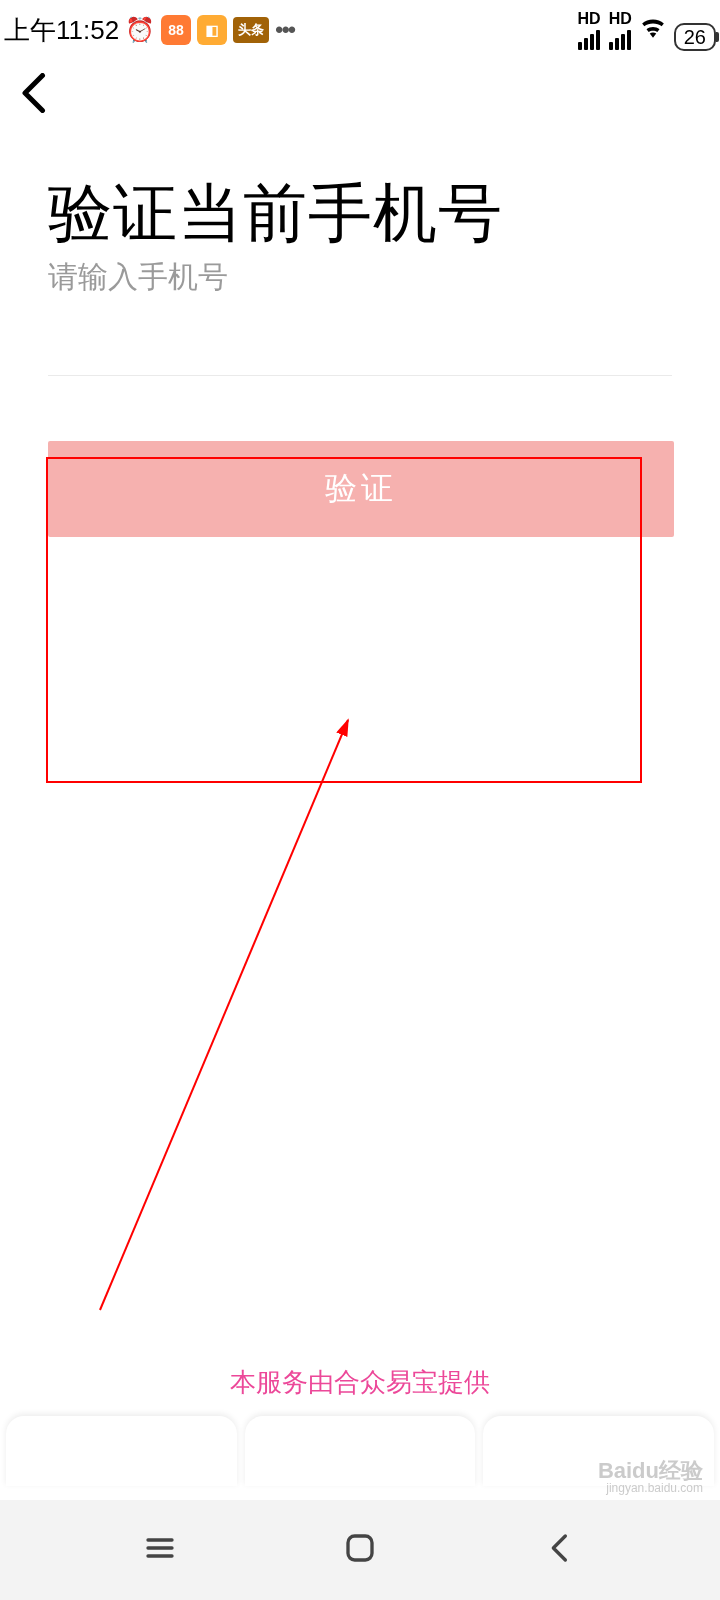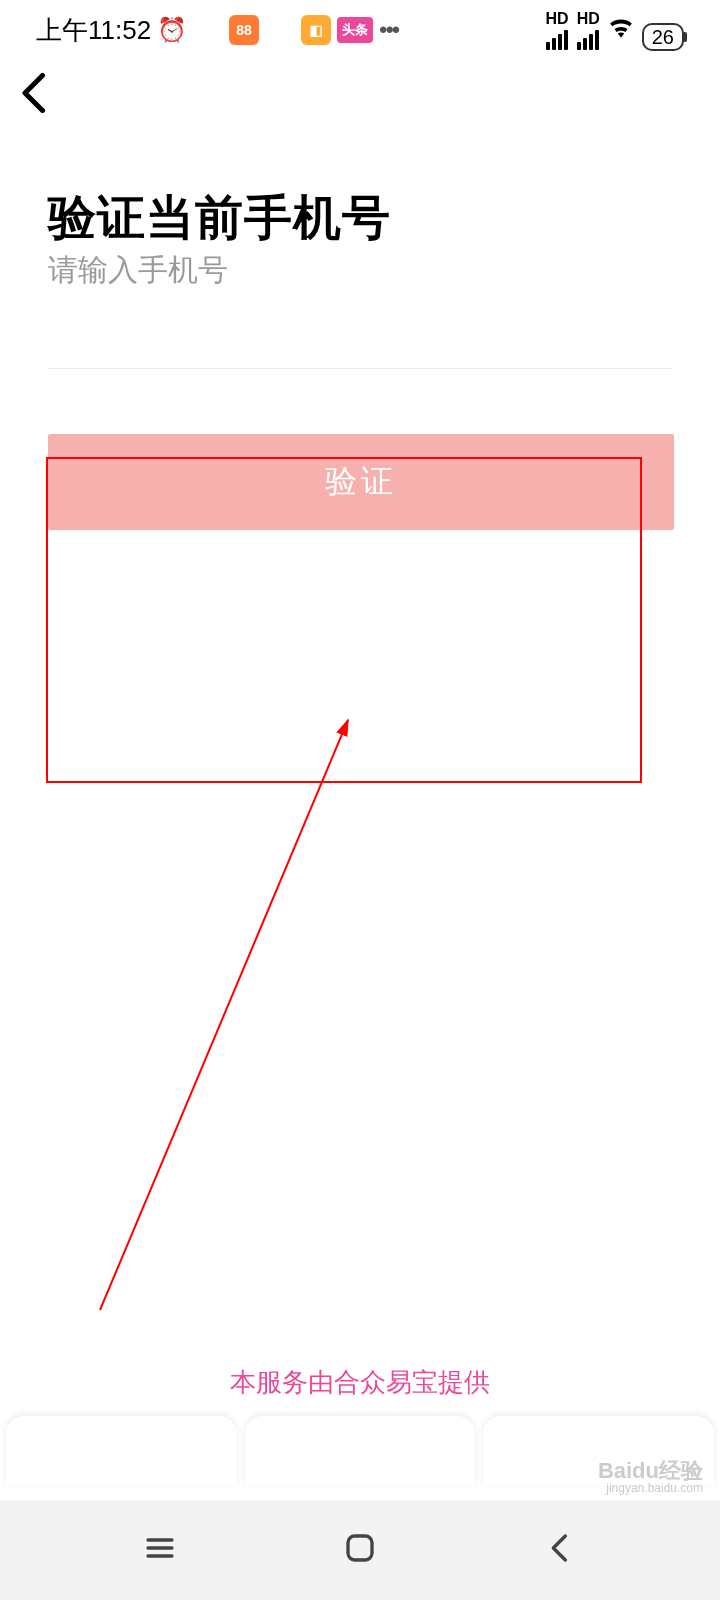--- a/index.html
+++ b/index.html
@@ -10,38 +10,38 @@
       font-family: -apple-system, BlinkMacSystemFont, "PingFang SC", "Hiragino Sans GB", sans-serif;
       position: relative;
       overflow: hidden;
     }
     
     .status-bar {
       height: 60px;
       display: flex;
       align-items: center;
       justify-content: space-between;
-      padding: 0 36px;
+      padding: 0 4px;
       font-size: 24px;
       color: #000;
     }
     .status-left { display: flex; align-items: center; gap: 6px; }
     .status-right { display: flex; align-items: center; gap: 8px; }
     .status-time { font-weight: 500; font-size: 26px; }
     .status-icon-orange {
       width: 30px; height: 30px;
       background: #ff7a33;
       border-radius: 6px;
       display: inline-flex;
       align-items: center; justify-content: center;
-      color: #fff; font-size: 14px; font-weight: bold; margin-left: 36px;
+      color: #fff; font-size: 14px; font-weight: bold;
     }
     .status-icon-red {
       width: 36px; height: 26px;
-      background: #ec4899;
+      background: #a16207;
       border-radius: 4px;
       display: inline-flex;
       align-items: center; justify-content: center;
       color: #fff; font-size: 13px; font-weight: bold;
     }
     .battery-pill {
       border: 2px solid #333;
       border-radius: 10px;
       padding: 0 8px;
       font-size: 20px;
@@ -72,24 +72,24 @@
     .app-nav {
       height: 70px;
       display: flex;
       align-items: center;
       padding: 0 10px;
     }
     .back-chevron { padding: 10px; }
     
     .content { padding: 0 48px; }
     .title {
-      font-size: 48px;
-      font-weight: 700;
+      font-size: 64px;
+      font-weight: 400;
       color: #000;
-      margin-top: 56px;
+      margin-top: 40px;
       letter-spacing: 1px;
     }
     .subtitle {
       font-size: 28px;
       color: #3a3a3a;
       margin-top: 32px;
       line-height: 1.5;
     }
     .field-label {
       font-size: 30px;

